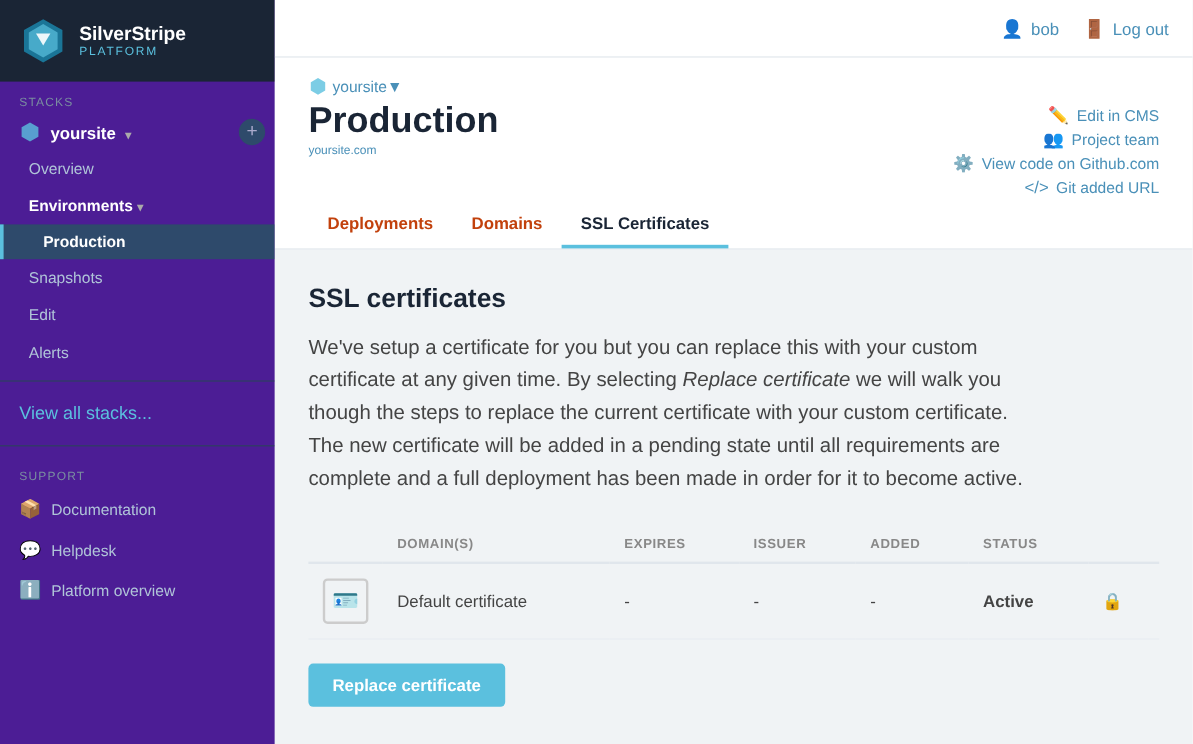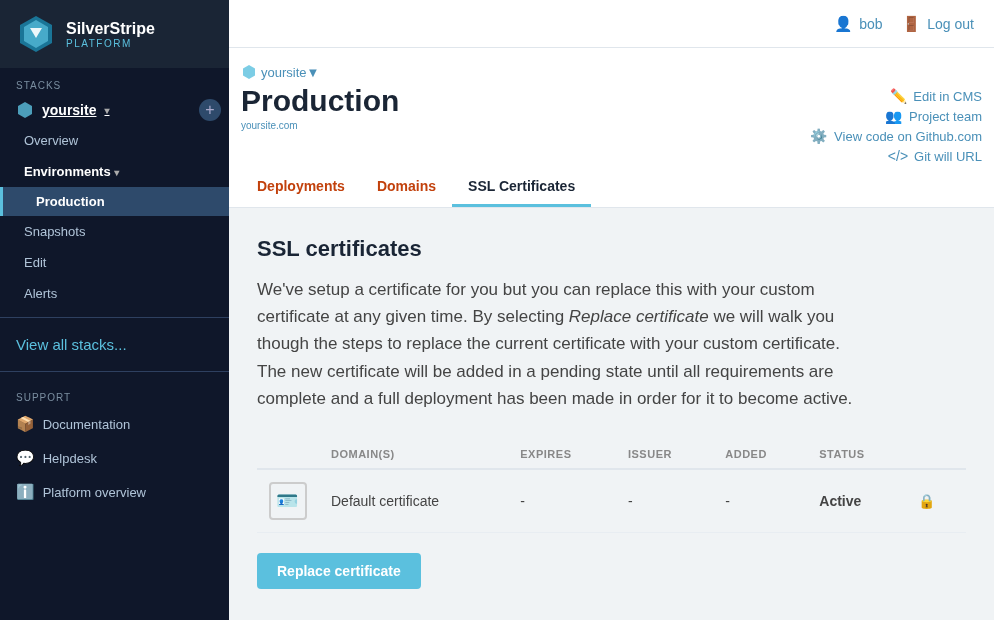--- a/index.html
+++ b/index.html
@@ -2,21 +2,21 @@
 <html><head>
   <meta charset="utf-8">
   <style>
     * { box-sizing: border-box; margin: 0; padding: 0; }
     body { font-family: -apple-system, BlinkMacSystemFont, 'Segoe UI', Arial, sans-serif; font-size: 14px; color: #333; display: flex; height: 620px; overflow: hidden; }
 
     
     .sidebar {
       width: 229px;
       min-width: 229px;
-      background: #0f172a;
+      background: #4c1d95;
       color: #fff;
       display: flex;
       flex-direction: column;
       height: 620px;
       overflow-y: auto;
     }
     .sidebar-logo {
       display: flex;
       align-items: center;
       padding: 14px 16px;
@@ -40,27 +40,26 @@
       padding: 12px 16px 4px;
     }
     .sidebar-stack-header {
       display: flex;
       align-items: center;
       justify-content: space-between;
       padding: 4px 8px 4px 16px;
     }
     .sidebar-stack-name {
       display: flex;
-      align-items: center;
+      align-items: flex-end;
       gap: 8px;
       color: #fff;
       font-size: 14px;
       font-weight: 600;
       cursor: pointer;
-      text-decoration: underline;
     }
     .stack-icon {
       width: 18px;
       height: 18px;
     }
     .sidebar-add-btn {
       width: 22px;
       height: 22px;
       background: #2e4a6b;
       border-radius: 50%;
@@ -166,21 +165,21 @@
     
     .content {
       flex: 1;
       overflow-y: auto;
       padding: 0;
     }
 
     
     .page-header {
       background: #fff;
-      padding: 16px 12px 0;
+      padding: 16px 28px 0;
       border-bottom: 1px solid #e0e6ec;
     }
     .site-breadcrumb {
       display: flex;
       align-items: center;
       gap: 4px;
       color: #4a90b8;
       font-size: 13px;
       margin-bottom: 4px;
       cursor: pointer;
@@ -425,21 +424,21 @@
             <div class="action-link">
               <span class="action-icon">👥</span>
               <span>Project team</span>
             </div>
             <div class="action-link">
               <span class="action-icon">⚙️</span>
               <span>View code on Github.com</span>
             </div>
             <div class="action-link">
               <span class="action-icon">&lt;/&gt;</span>
-              <span>Git will URL</span>
+              <span>Git added URL</span>
             </div>
           </div>
         </div>
 
         <div class="tabs">
           <div class="tab">
             <span>Deployments</span>
           </div>
           <div class="tab">
             <span>Domains</span>

